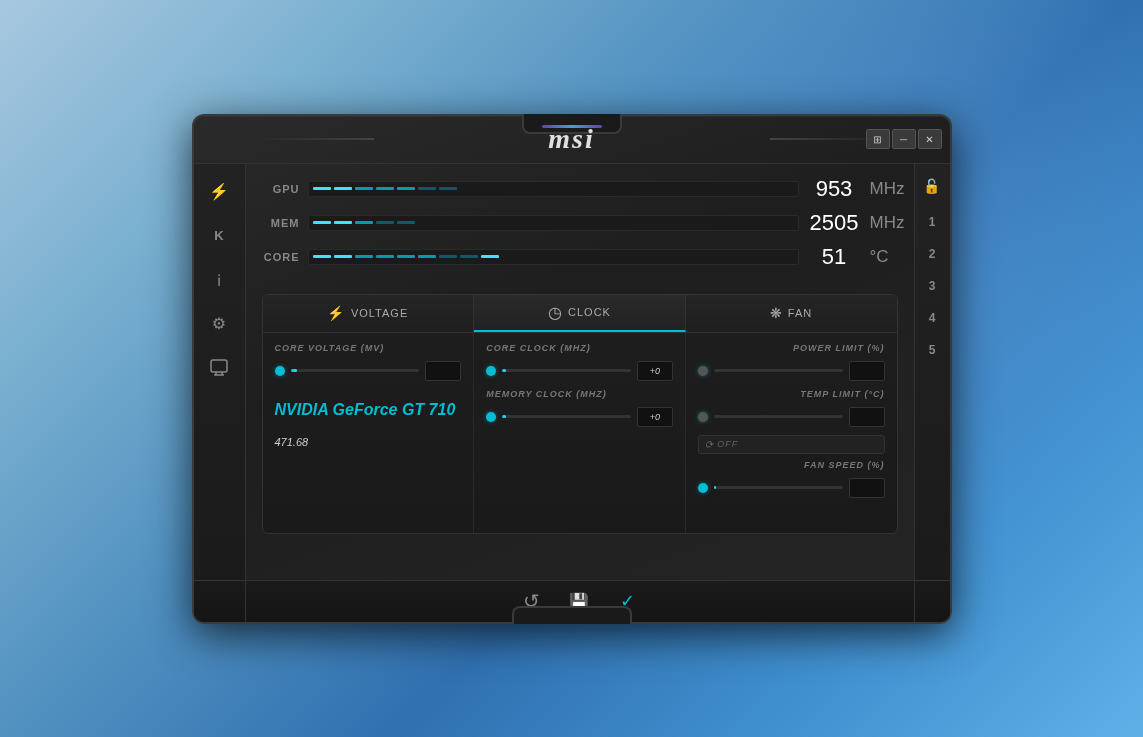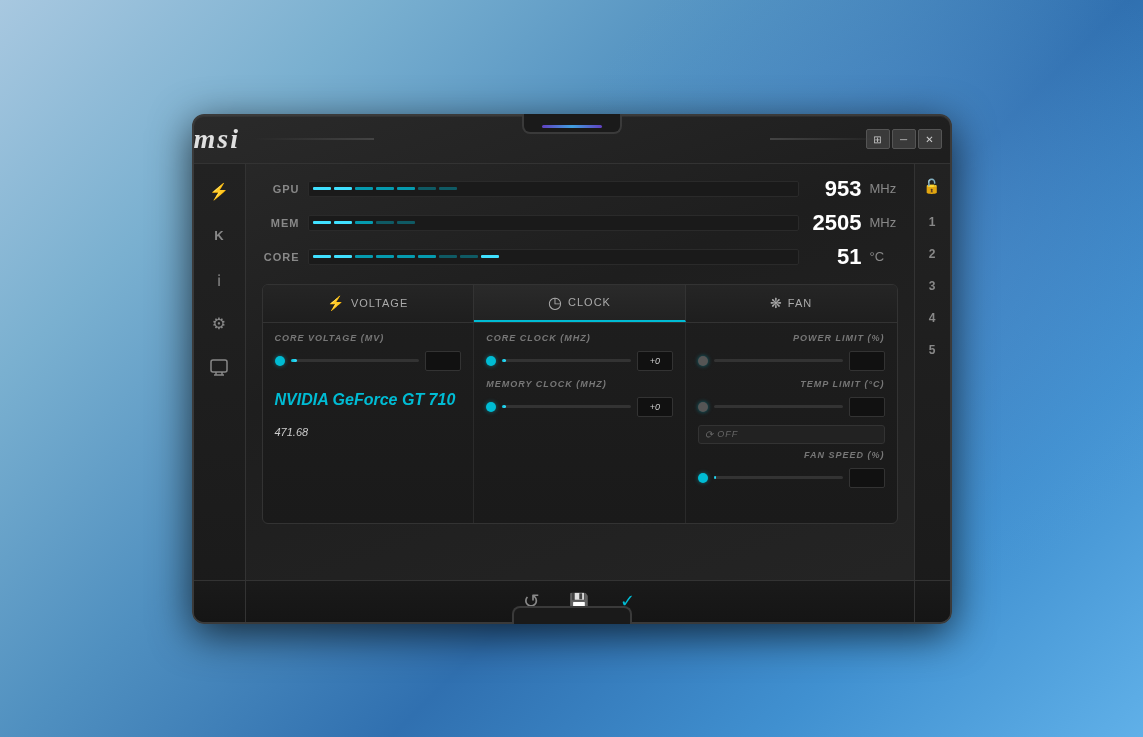--- a/index.html
+++ b/index.html
@@ -59,21 +59,21 @@
       width: 60px;
       height: 3px;
       background: linear-gradient(90deg, #6040c0, #40a0e0, #6040c0);
       border-radius: 2px;
     }
 
     
     .title-bar {
       display: flex;
       align-items: center;
-      justify-content: flex-start;
+      justify-content: center;
       height: 48px;
       position: relative;
       border-bottom: 1px solid #333;
     }
 
     .title-bar::before, .title-bar::after {
       content: '';
       position: absolute;
       top: 50%;
       transform: translateY(-50%);
@@ -192,21 +192,21 @@
       position: absolute;
       left: 52px;
       right: 36px;
       top: 48px;
       bottom: 0;
       padding: 12px 16px;
     }
 
     
     .meters-section {
-      margin-bottom: 14px;
+      margin-bottom: 24px;
     }
 
     .meter-row {
       display: flex;
       align-items: center;
       margin-bottom: 8px;
       gap: 8px;
     }
 
     .meter-label {
@@ -241,30 +241,30 @@
       height: 3px;
       background: #00bcd4;
       border-radius: 1px;
       opacity: 0.8;
     }
     .meter-dash.bright { background: #40e0ff; opacity: 1; }
     .meter-dash.dim { opacity: 0.4; }
 
     .meter-value {
       width: 55px;
-      text-align: right;
+      text-align: center;
       color: #ffffff;
       font-size: 22px;
-      font-weight: bold;
+      font-weight: normal;
     }
 
     .meter-unit {
       width: 28px;
       color: #888;
-      font-size: 13px;
+      font-size: 17px;
     }
 
     
     .tabs-panel {
       background: linear-gradient(180deg, #1e1e1e 0%, #1a1a1a 100%);
       border: 1px solid #333;
       border-radius: 6px;
       overflow: hidden;
     }
 

